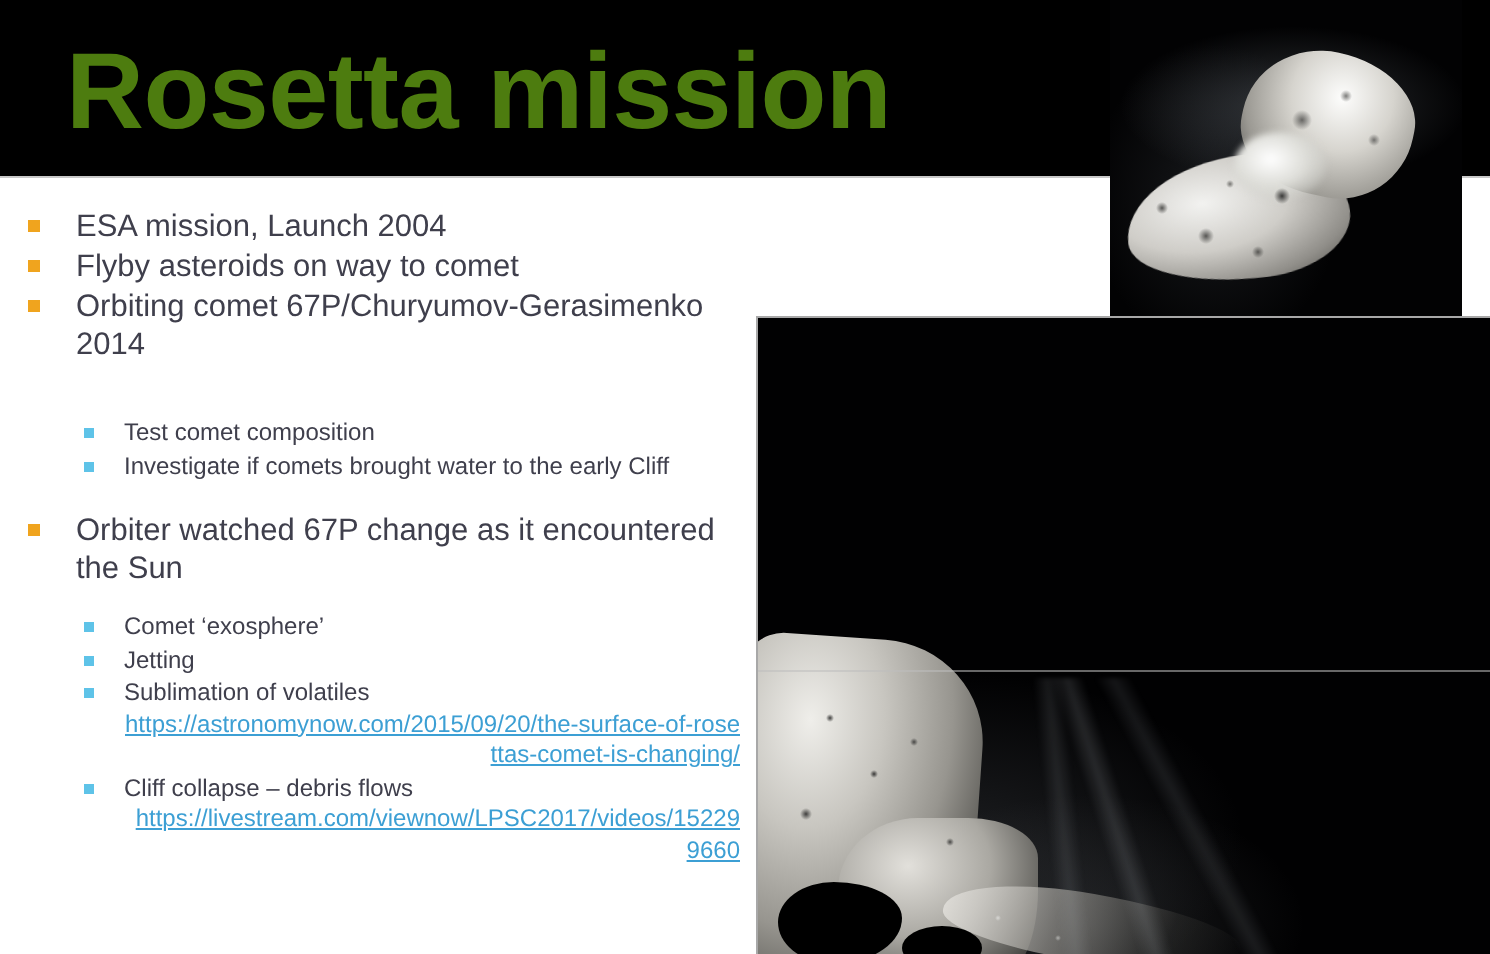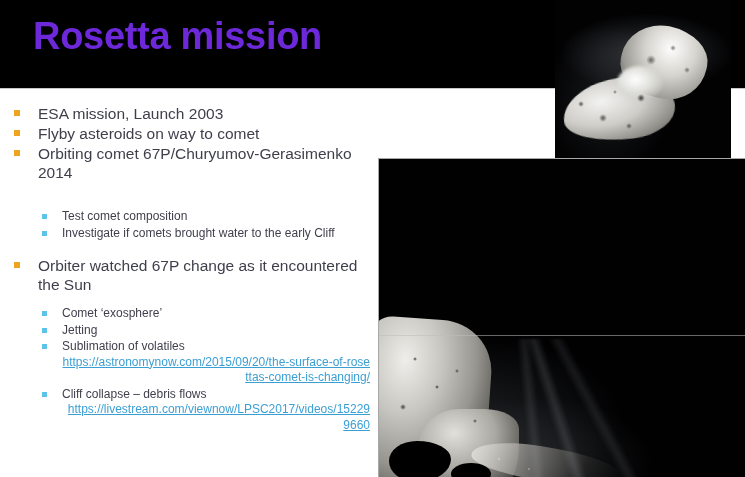--- a/index.html
+++ b/index.html
@@ -35,24 +35,24 @@
     width: 745px;
     height: 1px;
     background: #c9c9c9;
     z-index: 6;
   }
   #slide-title {
     position: absolute;
     left: 33px;
     top: 14px;
     margin: 0;
-    font-size: 38px;
+    font-size: 54px;
     font-weight: bold;
     letter-spacing: -0.3px;
-    color: #6d28d9;
+    color: #4d7c0f;
     line-height: 1.2;
     z-index: 7;
     white-space: nowrap;
   }
 
   
   #content {
     position: absolute;
     left: 10px;
     top: 104px;
@@ -311,21 +311,21 @@
     <div class="jets"></div>
     <div class="grain"></div>
     <div class="seam"></div>
   </div>
 
   <div id="content">
 
     <div class="grp">
       <div class="l1">
         <span class="bullet"></span>
-        <span>ESA mission, Launch 2003</span>
+        <span>ESA mission, Launch 2004</span>
       </div>
       <div class="l1">
         <span class="bullet"></span>
         <span>Flyby asteroids on way to comet</span>
       </div>
       <div class="l1">
         <span class="bullet"></span>
         <span>Orbiting comet 67P/Churyumov-Gerasimenko 2014</span>
       </div>
     </div>

